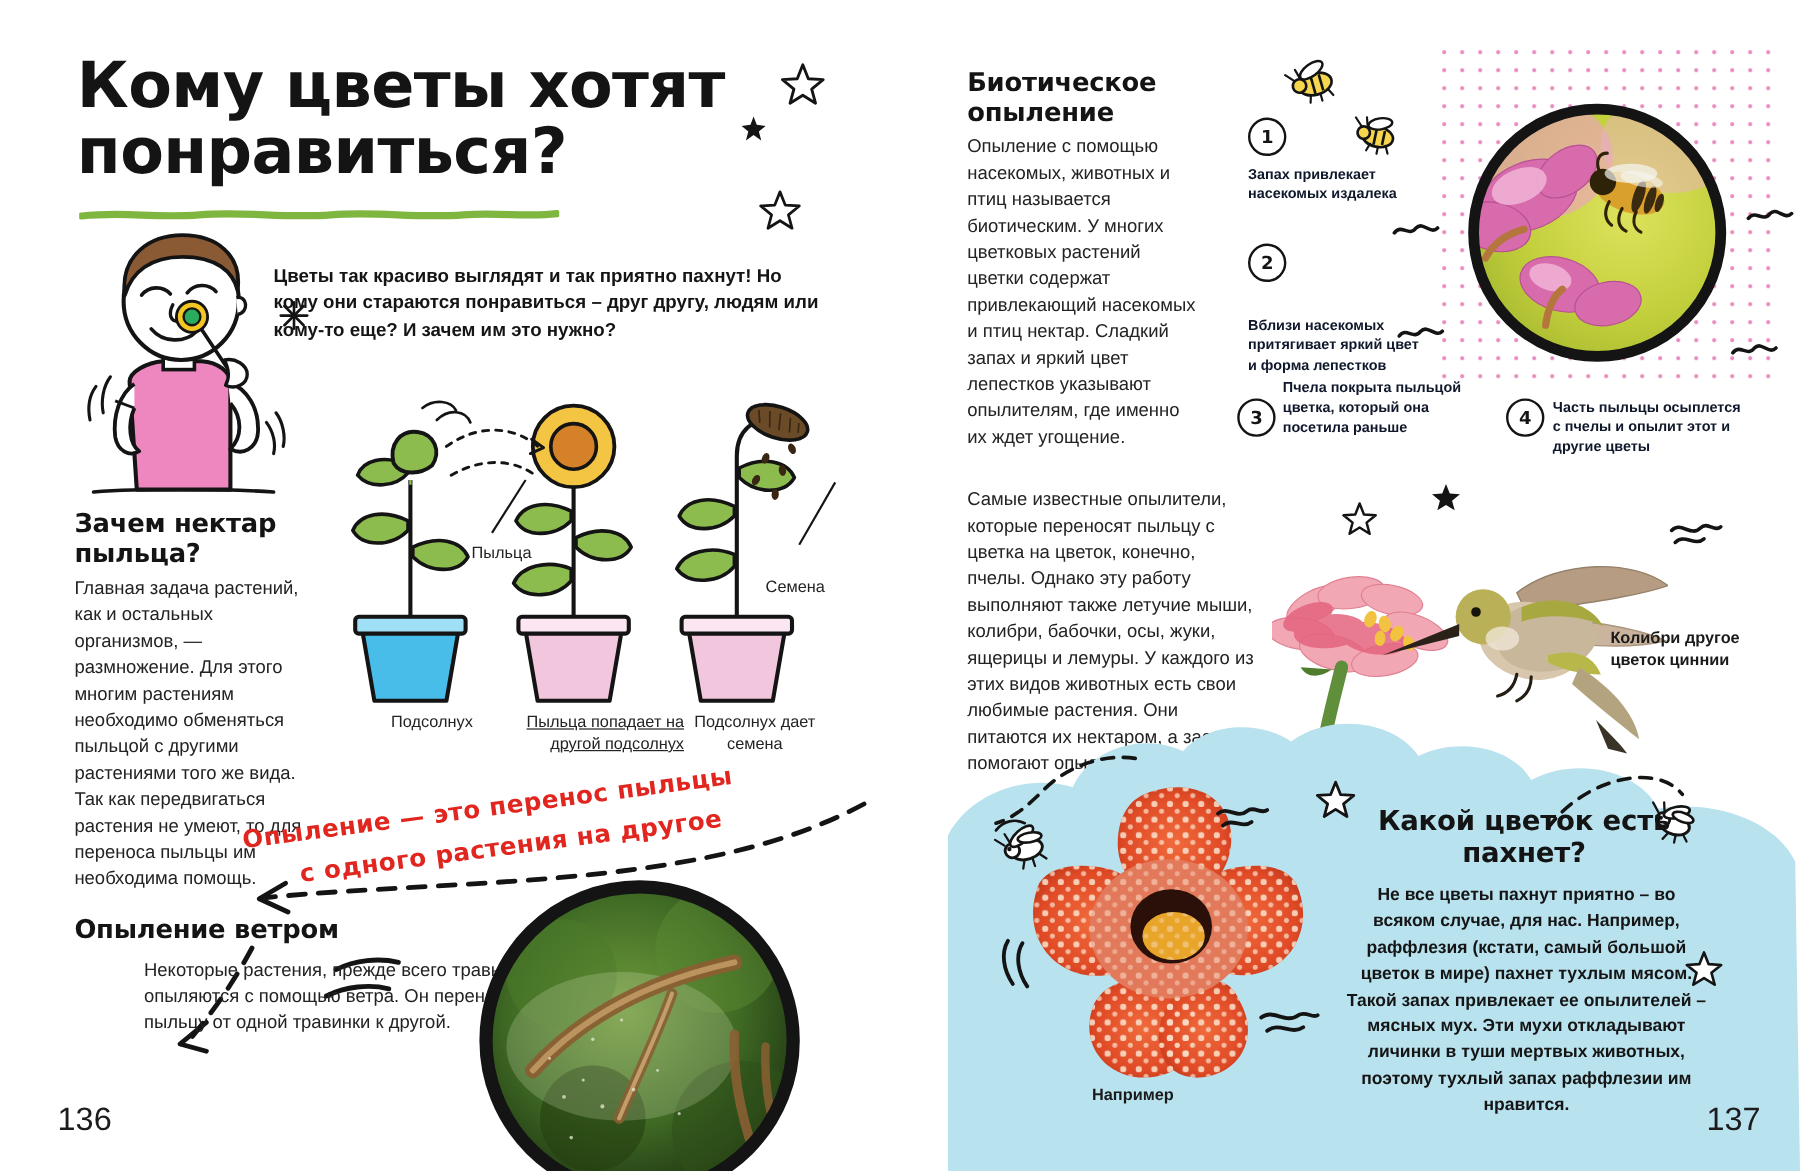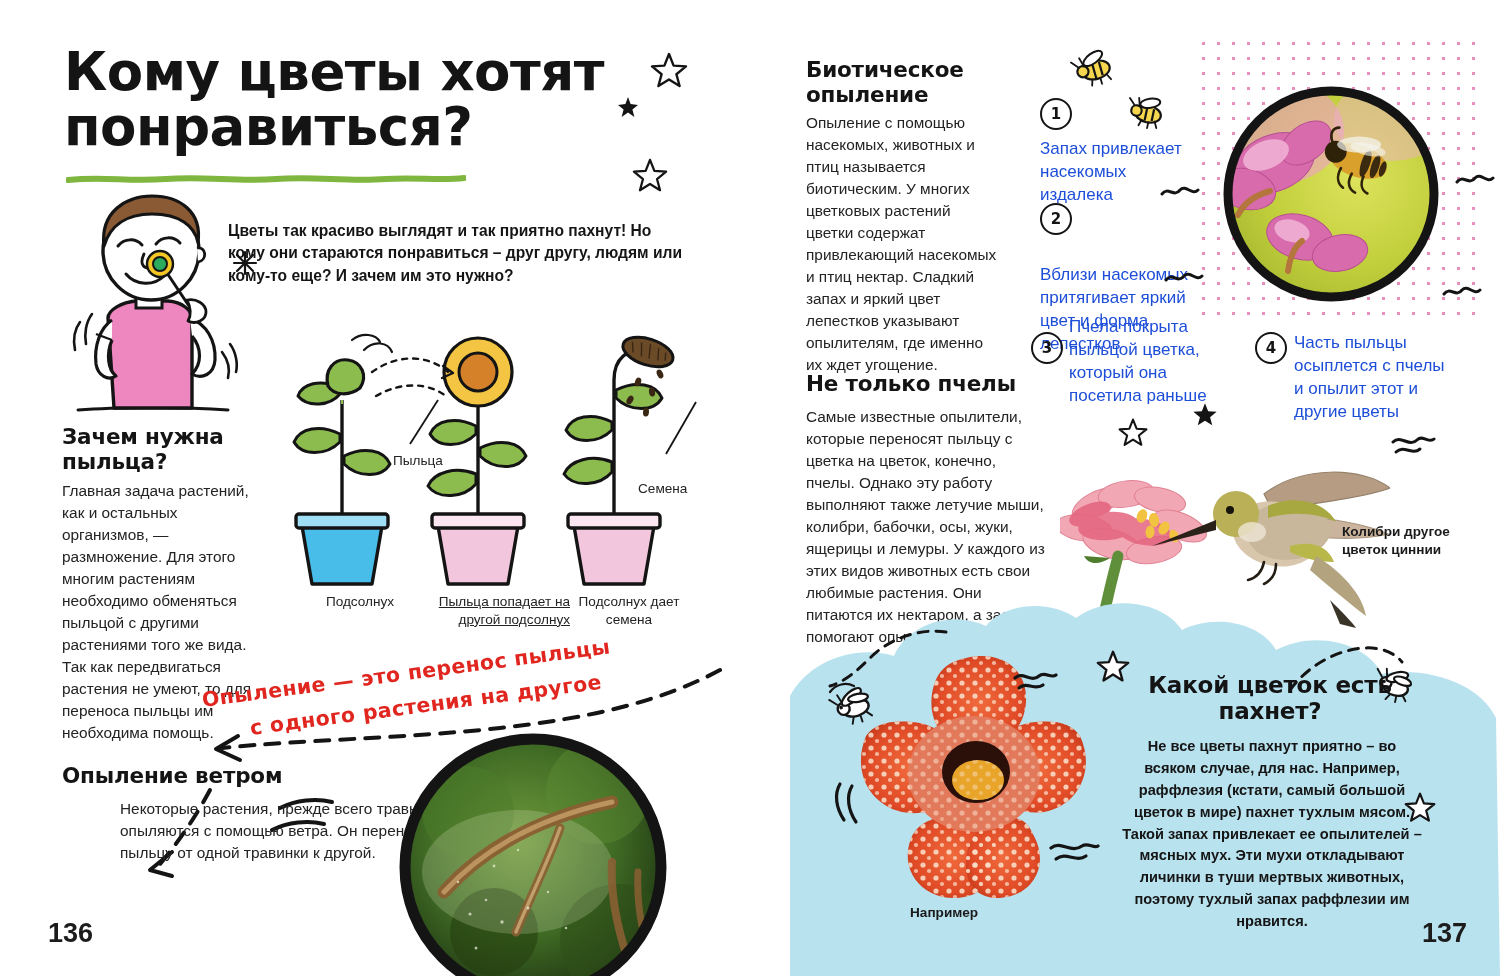--- a/index.html
+++ b/index.html
@@ -18,22 +18,22 @@
   }
   .h-sec{
     font-family:"DejaVu Sans","Liberation Sans",sans-serif;
     font-weight:bold;font-size:21.5px;line-height:1.15;color:#141414;
     letter-spacing:-0.2px;
   }
   .body-txt{font-size:15.4px;line-height:1.43;color:#232323;}
   .body-bold{font-size:15.6px;line-height:1.44;font-weight:bold;color:#151515;}
   .cap{font-size:13.6px;line-height:1.32;color:#232323;}
   .cap-b{font-size:13.6px;line-height:1.33;font-weight:bold;color:#1a1a1a;}
-  .num-txt{font-size:17px;line-height:1.36;font-weight:normal;color:#1d4ed8;}
-  .pageno{font-weight:bold;font-size:27px;color:#1c1c1c;}
+  .num-txt{font-size:12px;line-height:1.36;font-weight:bold;color:#0f172a;}
+  .pageno{font-weight:normal;font-size:27px;color:#1c1c1c;}
 
   
   .greenrule{position:absolute;height:9px;}
   .greenrule svg{display:block;}
 
   
   .star{position:absolute;}
 
   
   .cloud{position:absolute;left:790px;top:600px;width:710px;height:376px;}
@@ -143,21 +143,21 @@
         <path d="M36,126 C30,134 28,146 30,156"></path>
         <path d="M24,134 C18,142 17,152 19,162"></path>
         <path d="M166,164 C172,172 174,182 172,190"></path>
         <path d="M174,156 C180,164 182,176 180,184"></path>
       </g>
     </svg>
   </div>
 
   <div class="body-bold" style="position:absolute;left:228px;top:220px;width:460px;">Цветы так красиво выглядят и так приятно пахнут! Но кому они стараются понравиться – друг другу, людям или кому-то еще? И зачем им это нужно?</div>
 
-  <div class="h-sec" style="position:absolute;left:62px;top:425px;width:200px;">Зачем нужна пыльца?</div>
+  <div class="h-sec" style="position:absolute;left:62px;top:425px;width:200px;">Зачем нектар пыльца?</div>
   <div class="body-txt" style="position:absolute;left:62px;top:480px;width:205px;">Главная задача растений, как и остальных организмов, — размножение. Для этого многим растениям необходимо обменяться пыльцой с другими растениями того же вида. Так как передвигаться растения не умеют, то для переноса пыльцы им необходима помощь.</div>
 
   <div style="position:absolute;left:280px;top:330px;width:420px;height:260px;">
     <svg width="420" height="265" viewBox="0 0 420 265">
 
       <g>
         <path d="M62,190 L62,70" stroke="#141414" stroke-width="3.4" fill="none"></path>
         <path d="M62,74 L62,70" stroke="#8cbb4e" stroke-width="2" fill="none"></path>
 
         <path d="M60,104 C40,94 20,98 14,112 C22,126 46,126 60,112 Z" fill="#8cbb4e" stroke="#141414" stroke-width="3" stroke-linejoin="round"></path>
@@ -441,21 +441,20 @@
     <svg width="40" height="20" viewBox="0 0 40 20">
         <path d="M2,12 C8,4 14,16 20,8 C26,2 32,14 38,8" stroke="#141414" stroke-width="3" fill="none" stroke-linecap="round"></path>
       </svg>
   </div>
   <div class="squig" style="left:1442px;top:282px;">
     <svg width="40" height="20" viewBox="0 0 40 20">
         <path d="M2,12 C8,4 14,16 20,8 C26,2 32,14 38,8" stroke="#141414" stroke-width="3" fill="none" stroke-linecap="round"></path>
       </svg>
   </div>
 
-  <div class="h-sec" style="position:absolute;left:806px;top:372px;width:250px;">Не только пчелы</div>
   <div class="body-txt" style="position:absolute;left:806px;top:406px;width:240px;">Самые известные опылители, которые переносят пыльцу с цветка на цветок, конечно, пчелы. Однако эту работу выполняют также летучие мыши, колибри, бабочки, осы, жуки, ящерицы и лемуры. У каждого из этих видов животных есть свои любимые растения. Они питаются их нектаром, а заодно помогают опылению.</div>
 
   <div style="position:absolute;left:1060px;top:418px;width:330px;height:215px;">
     <svg width="330" height="215" viewBox="0 0 330 215">
 
       <g transform="translate(76,104)">
         <g fill="#f2a7b4" stroke="#e08192" stroke-width="1">
           <ellipse cx="-40" cy="-18" rx="26" ry="12" transform="rotate(-28 -40 -18)"></ellipse>
           <ellipse cx="-10" cy="-28" rx="28" ry="13" transform="rotate(-8 -10 -28)"></ellipse>
           <ellipse cx="24" cy="-22" rx="26" ry="12" transform="rotate(12 24 -22)"></ellipse>

